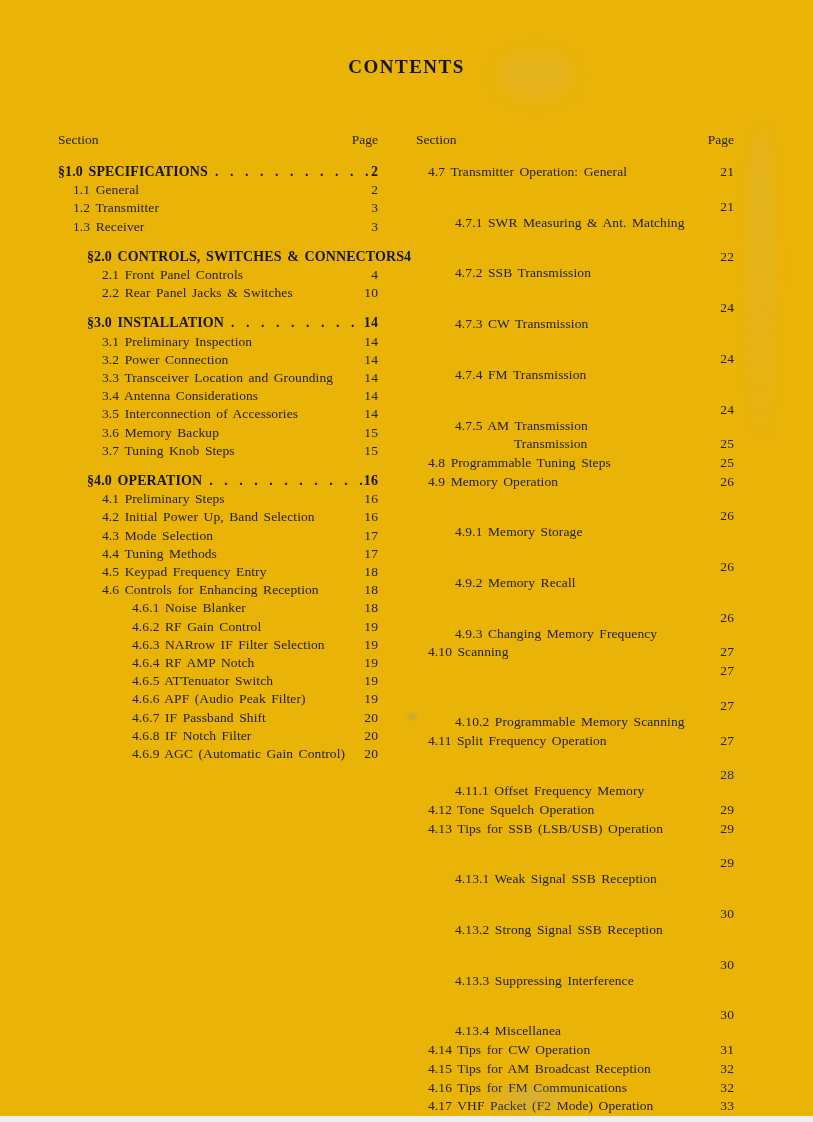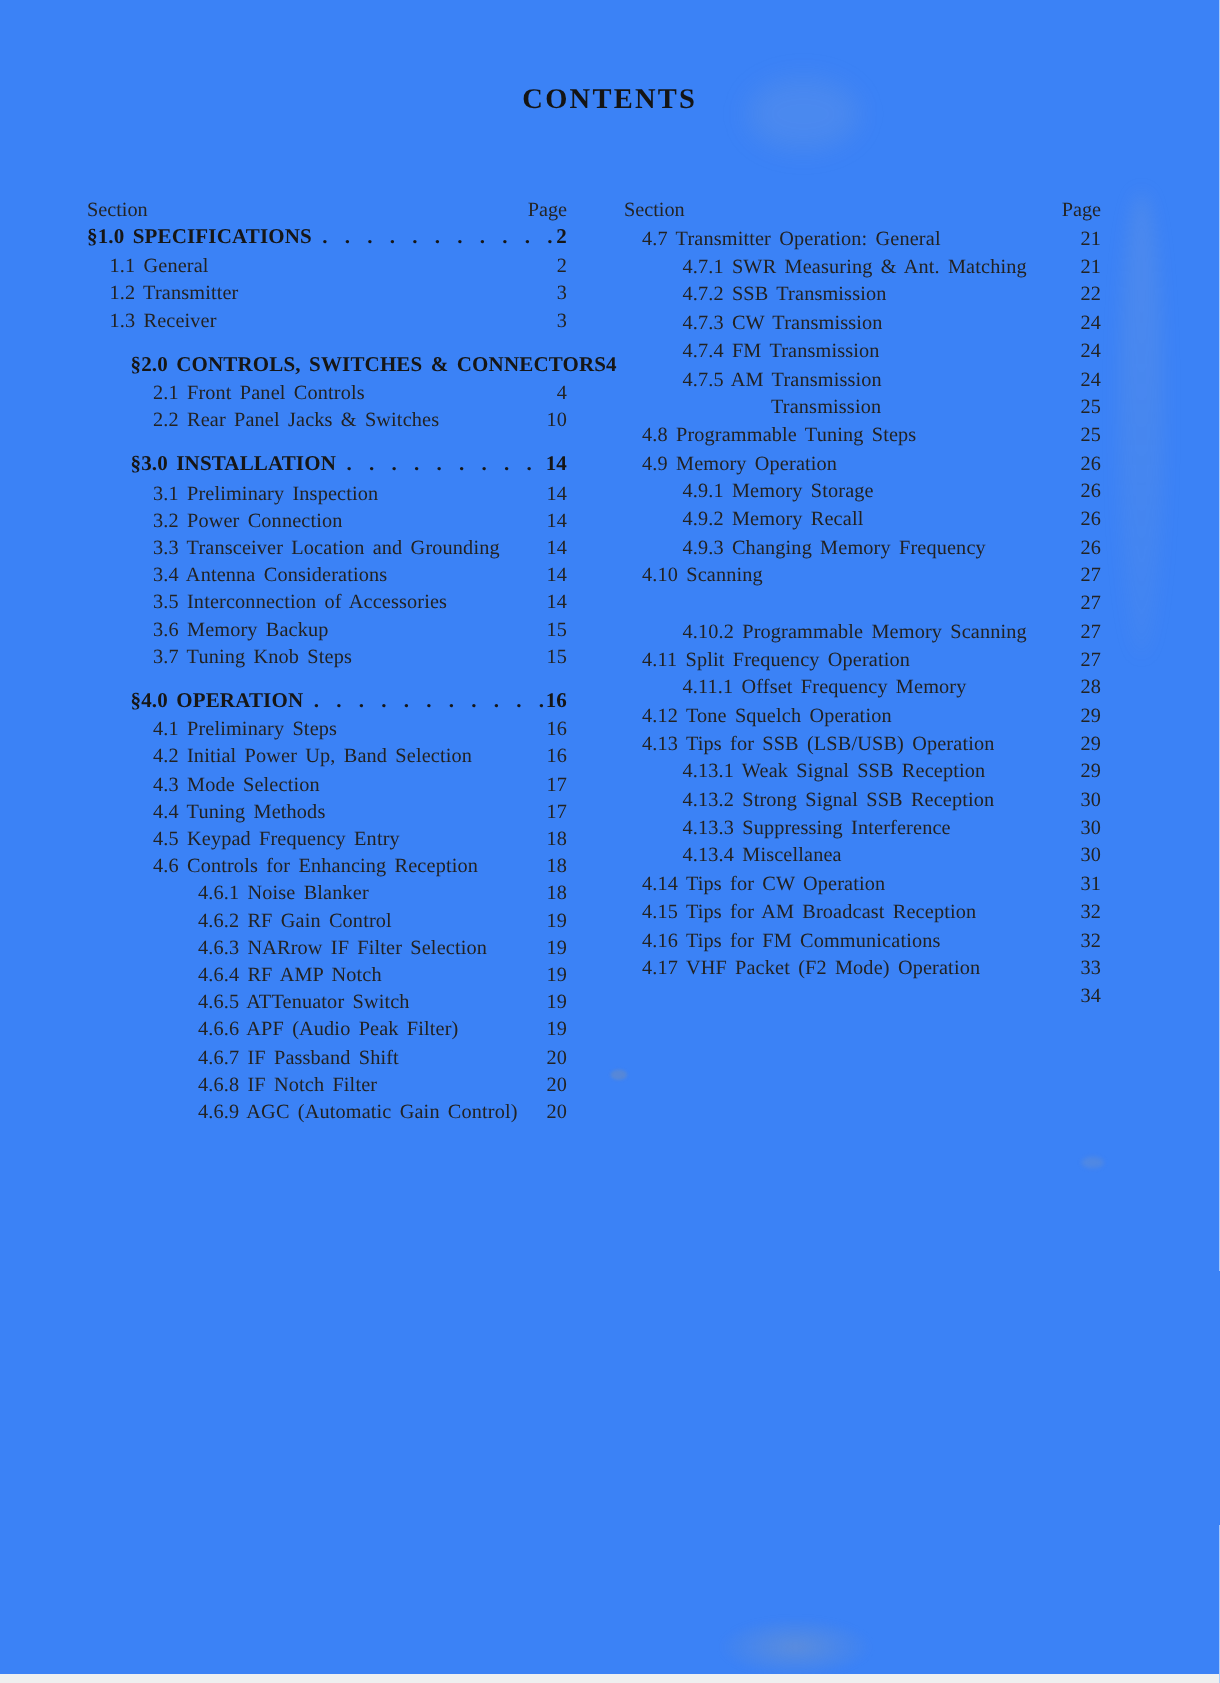--- a/index.html
+++ b/index.html
@@ -1,35 +1,35 @@
 <!DOCTYPE html>
 <html><head>
 <meta charset="utf-8">
 <style>
   html,body{margin:0;padding:0;background:#ffffff;}
   .page{
     position:relative;
     width:813px;height:1122px;
-    background:#3b82f6;
+    background:#eab308;
     font-family:"Liberation Serif", serif;
     color:#1f1f1f;
     overflow:hidden;
   }
   .title{
     position:absolute;top:56px;left:0;width:100%;
     margin:0;text-align:center;
     font-size:19px;font-weight:700;letter-spacing:1.5px;
     color:#141414;
   }
   .col{position:absolute;top:131px;}
   .col-left{left:58px;width:320px;}
   .col-right{left:416px;width:318px;}
   .col-head{
     display:flex;justify-content:space-between;
-    font-size:13.5px;line-height:18px;margin-bottom:1px;
+    font-size:13.5px;line-height:18px;margin-bottom:14px;
     color:#242424;
   }
   .group + .group{margin-top:12px;margin-left:29px;}
   .row{
     display:flex;align-items:center;
     font-size:13.5px;line-height:18.2px;
     word-spacing:2px;letter-spacing:0.1px;
     color:#222222;
   }
   .col-right .row{line-height:18.7px;}
@@ -37,21 +37,21 @@
   .row .gap{flex:1;}
   .row .leader{
     flex:1;overflow:hidden;white-space:nowrap;
     padding:0 5px 0 7px;letter-spacing:3px;
   }
   .row .page-num{white-space:nowrap;text-align:right;}
   .row.bold{font-weight:700;font-size:14px;color:#161616;}
   .col-left .lvl1 .label{padding-left:15px;}
   .col-left .lvl2 .label{padding-left:45px;}
   .col-right .lvl1 .label{padding-left:12px;}
-  .col-right .lvl2 .label{padding-left:39px;}
+  .col-right .lvl2 .label{padding-left:39px;margin-top:32px;}
   .col-right .lvl3 .label{padding-left:98px;}
   
   .smudge{position:absolute;pointer-events:none;}
   .smudge-bottom{
     left:478px;top:1078px;width:105px;height:40px;
     background:radial-gradient(ellipse at center, rgba(165,165,165,0.30), rgba(165,165,165,0) 70%);
     filter:blur(2px);
   }
   .smudge-right-streak{
     left:746px;top:128px;width:30px;height:310px;border-radius:50%;

